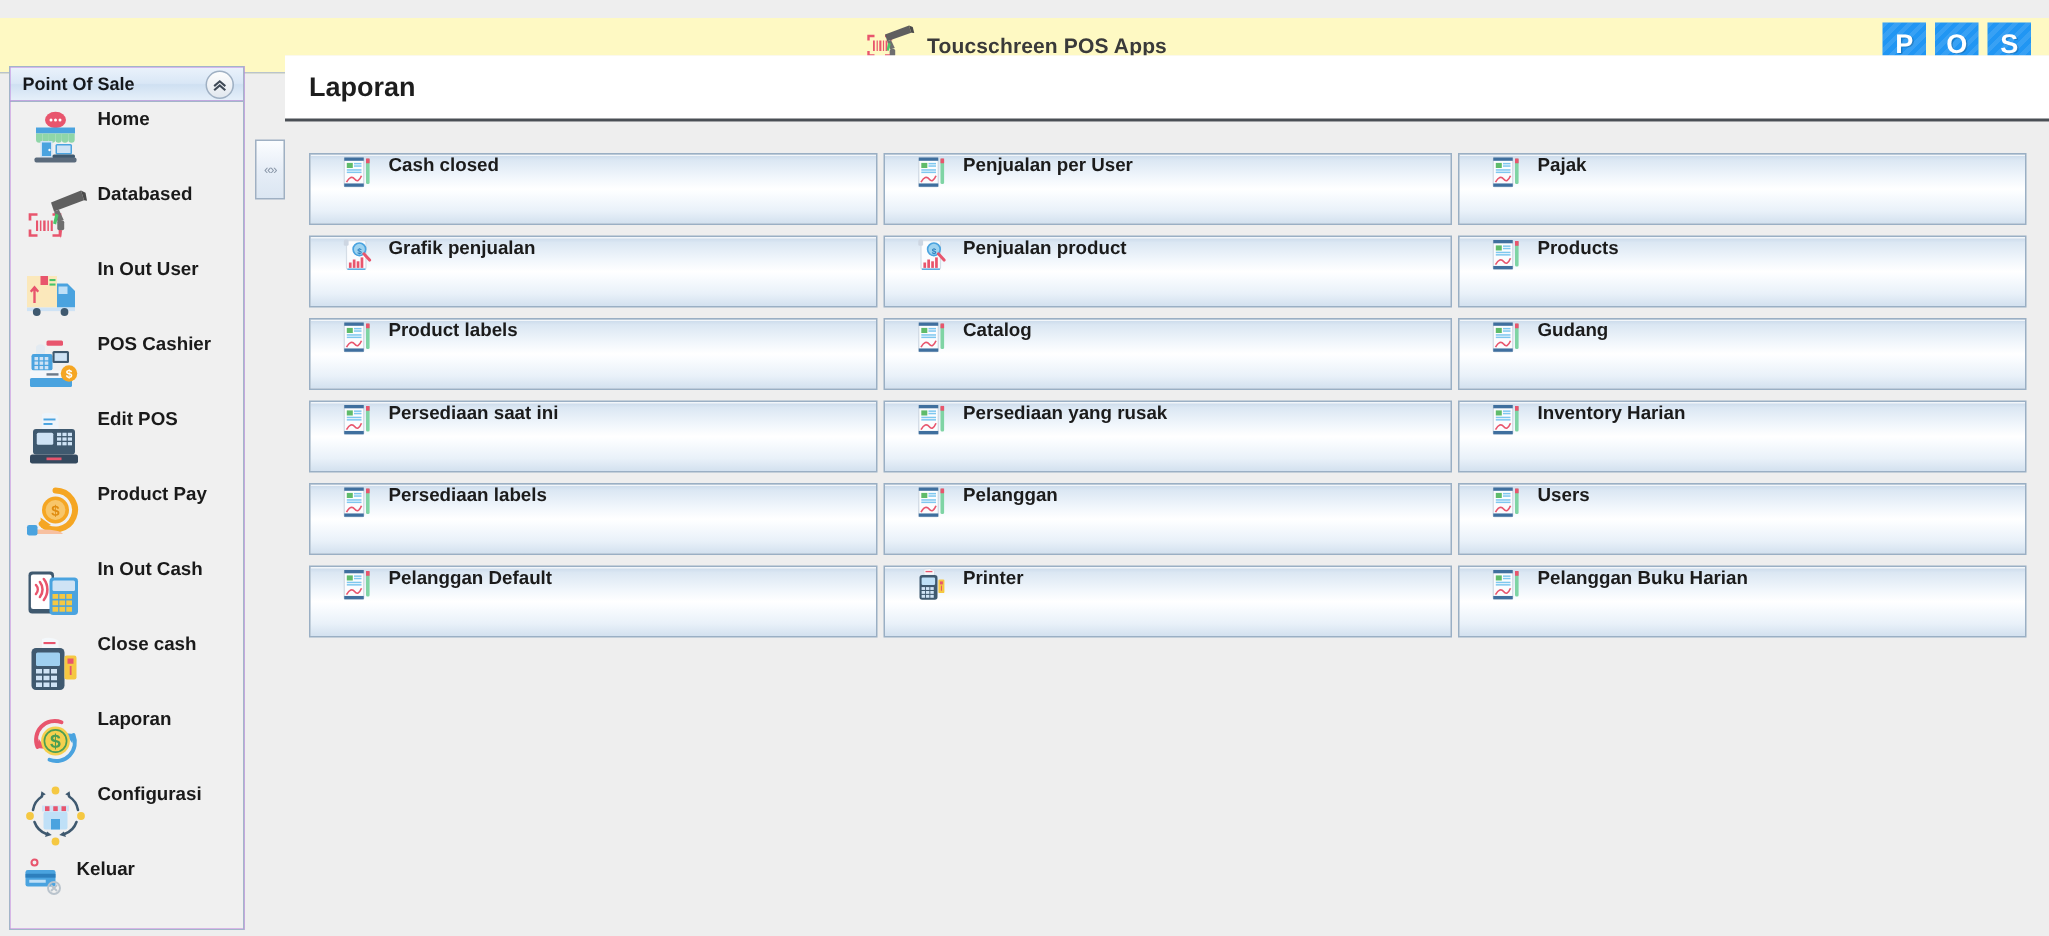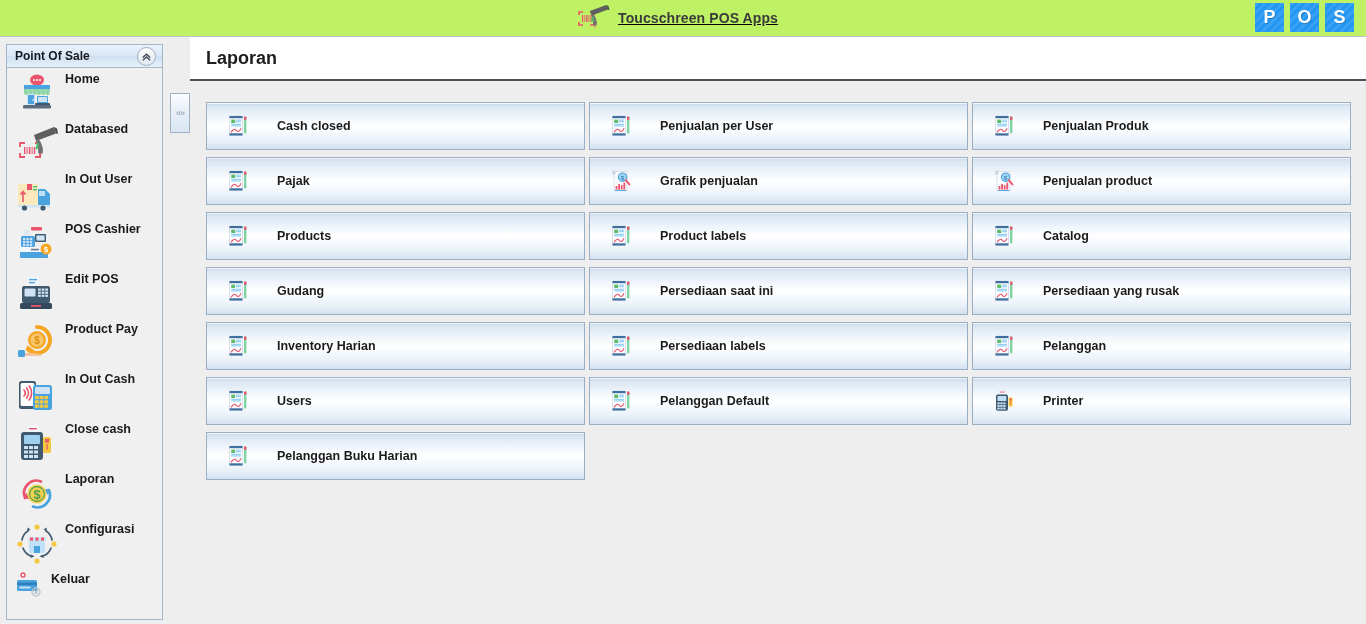--- a/index.html
+++ b/index.html
@@ -8,25 +8,25 @@
     margin: 0; padding: 0;
     width: 1366px; height: 624px;
     overflow: hidden;
     background: #eeeeee;
     font-family: "Liberation Sans", sans-serif;
     -webkit-font-smoothing: antialiased;
   }
 
   
   #topbar {
-    position: absolute; left: 0; top: 0;
+    position: absolute; left: 0; top: 12px;
     width: 1366px; height: 37px;
-    background: #bef264;
+    background: #fef9c3;
     border-bottom: 1px solid #b9c3cc;
-    display: flex; align-items: center; justify-content: center; text-decoration: underline;
+    display: flex; align-items: center; justify-content: center;
   }
   #brand {
     display: flex; align-items: center; gap: 8px;
     transform: translateX(-6px);
   }
   #brand .label {
     font-size: 14px; font-weight: bold; color: #3a3a3a;
     letter-spacing: .1px; white-space: nowrap;
   }
   .scanner-icon { width: 34px; height: 30px; display: block; }
@@ -129,22 +129,22 @@
     column-gap: 4px;
     row-gap: 7px;
     width: 1160px;
   }
   .rpt-btn {
     height: 48px;
     border: 1px solid #9aafc4;
     background: linear-gradient(to bottom,
         #c8d8e9 0%, #dbe7f3 8%, #f2f7fc 34%, #ffffff 50%,
         #fbfdff 56%, #e9f1f9 82%, #d3e1ef 100%);
-    display: flex; align-items: center;
-    padding-left: 20px; gap: 28px;
+    display: flex; 
+    padding-left: 20px; gap: 10px;
     cursor: pointer;
     box-shadow: inset 0 1px 0 rgba(255,255,255,.75);
   }
   .rpt-btn .rpt-ico { width: 22px; height: 24px; flex: 0 0 22px; }
   .rpt-btn .rpt-ico svg { display: block; }
   .rpt-btn .rpt-label {
     font-size: 12.5px; font-weight: bold; color: #1b1b1b;
     white-space: nowrap;
   }
   .rpt-btn.empty { visibility: hidden; }
@@ -517,40 +517,20 @@
               <rect x="9" y="7.2" width="5" height="1"></rect>
               <rect x="4.2" y="9.8" width="9.8" height="1"></rect>
               <rect x="4.2" y="11.4" width="9.8" height="1"></rect>
             </g>
             <path d="M4 18.4 Q7 13.4 9.4 16.4 T14 14.2" fill="none" stroke="#e8556d" stroke-width="1.1"></path>
             <rect x="2.5" y="19.3" width="13" height="2.2" fill="#3f6f9e"></rect>
             <rect x="17" y="2.6" width="2.4" height="17" rx="1" fill="#7fd4a4"></rect>
             <path d="M17 2.6 h2.4 v3.2 h-2.4z" fill="#e8556d"></path>
           </svg>
         </span>
-        <span class="rpt-label">Penjualan Produk</span>
-      </div>
-      <div class="rpt-btn">
-        <span class="rpt-ico">
-          <svg viewBox="0 0 22 24" width="22" height="24">
-            <rect x="2.5" y="2" width="13" height="19.5" rx="0.8" fill="#fbfcfe" stroke="#cfd9e3" stroke-width="0.8"></rect>
-            <rect x="2.5" y="2" width="13" height="2.2" fill="#3f6f9e"></rect>
-            <rect x="4.2" y="5.6" width="4" height="3.4" fill="#5fbb6a"></rect>
-            <g fill="#7ec7ef">
-              <rect x="9" y="5.6" width="5" height="1"></rect>
-              <rect x="9" y="7.2" width="5" height="1"></rect>
-              <rect x="4.2" y="9.8" width="9.8" height="1"></rect>
-              <rect x="4.2" y="11.4" width="9.8" height="1"></rect>
-            </g>
-            <path d="M4 18.4 Q7 13.4 9.4 16.4 T14 14.2" fill="none" stroke="#e8556d" stroke-width="1.1"></path>
-            <rect x="2.5" y="19.3" width="13" height="2.2" fill="#3f6f9e"></rect>
-            <rect x="17" y="2.6" width="2.4" height="17" rx="1" fill="#7fd4a4"></rect>
-            <path d="M17 2.6 h2.4 v3.2 h-2.4z" fill="#e8556d"></path>
-          </svg>
-        </span>
         <span class="rpt-label">Pajak</span>
       </div>
       <div class="rpt-btn">
         <span class="rpt-ico">
           <svg viewBox="0 0 22 24" width="22" height="24">
             <rect x="4" y="2.5" width="13" height="19" rx="1" fill="#fbfcfe" stroke="#d5dde6" stroke-width="0.8"></rect>
             <rect x="2.2" y="1.6" width="3.2" height="4.2" rx="1" fill="#cdd6e2"></rect>
             <circle cx="12.6" cy="8.2" r="4.2" fill="#9ed3f0" stroke="#4aa3df" stroke-width="1.1"></circle>
             <text x="12.6" y="11" font-size="5.4" font-weight="bold" fill="#2d7fbd" text-anchor="middle" font-family="Liberation Sans, sans-serif">$</text>
             <path d="M15.6 11.2 L19.4 15.4" stroke="#e8556d" stroke-width="2" stroke-linecap="round"></path>

